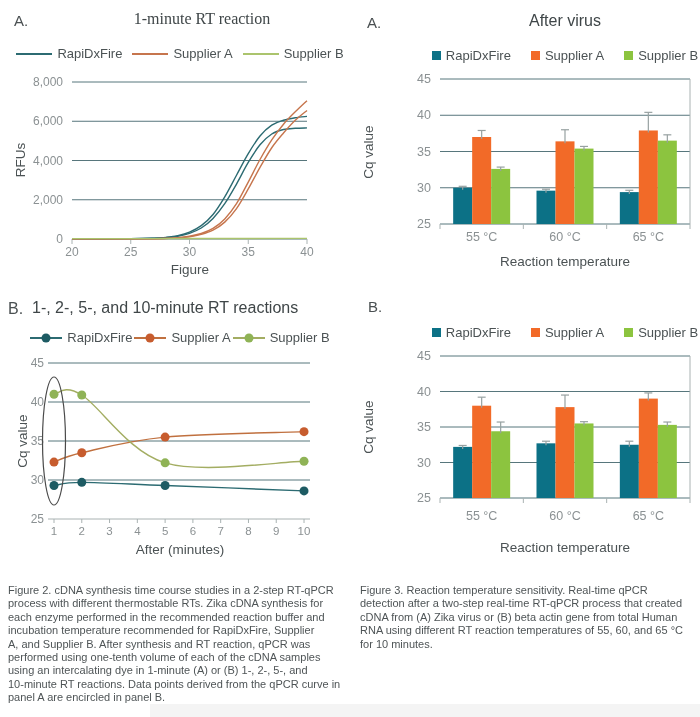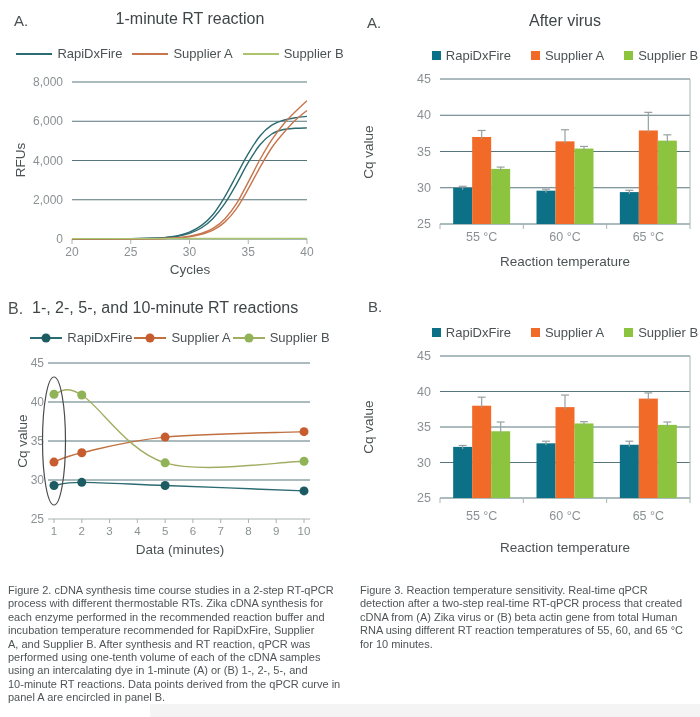--- a/index.html
+++ b/index.html
@@ -25,21 +25,21 @@
   .caption{position:absolute;font-size:11px;line-height:13.4px;color:#4e5456;white-space:pre;}
   .artifact-band{position:absolute;background:#f4f4f4;}
 </style>
 </head>
 <body>
 
 <div class="page">
 
   <section class="panel" style="left:0;top:0;width:350px;height:290px;">
     <span class="panel-label" style="left:14px;top:12px;">A.</span>
-    <div class="chart-title" style="left:40px;top:10px;width:300px;">1-minute RT reaction</div>
+    <div class="chart-title" style="left:52px;top:10px;width:300px;font-family:Liberation Serif, serif;">1-minute RT reaction</div>
     <div class="legend" style="left:30px;top:46px;width:300px;gap:10px;">
         <span class="legend-item" style="gap: 5px;">
           <span class="sw-line" style="background: rgb(44, 107, 114);"></span>
           <span class="legend-label">RapiDxFire</span>
         </span>
         <span class="legend-item" style="gap: 5px;">
           <span class="sw-line" style="background: rgb(198, 117, 77);"></span>
           <span class="legend-label">Supplier A</span>
         </span>
         <span class="legend-item" style="gap: 5px;">
@@ -68,21 +68,21 @@
         <text x="248.25" y="256" font-size="12" text-anchor="middle" class="ticktxt">35</text>
         <line x1="307" y1="239" x2="307" y2="244" stroke="#a9b2b2" stroke-width="1"></line>
         <text x="307" y="256" font-size="12" text-anchor="middle" class="ticktxt">40</text>
         <path d="M72 238.705625 C81.79166666666667 238.68927083333332 117.04166666666667 238.705625 130.75 238.6075 C144.45833333333334 238.50937499999998 148.375 238.32947916666666 154.25 238.116875 C160.125 237.90427083333333 162.08333333333334 237.74072916666665 166 237.331875 C169.91666666666666 236.92302083333334 173.83333333333334 236.53052083333333 177.75 235.66375 C181.66666666666666 234.79697916666666 185.58333333333334 233.799375 189.5 232.13125 C193.41666666666666 230.463125 197.33333333333334 228.59875 201.25 225.655 C205.16666666666666 222.71125 209.08333333333334 219.276875 213 214.46875 C216.91666666666666 209.660625 220.83333333333334 203.34791666666666 224.75 196.80625 C228.66666666666666 190.26458333333335 232.58333333333334 182.41458333333333 236.5 175.21875 C240.41666666666666 168.02291666666667 244.33333333333334 160.17291666666665 248.25 153.63125 C252.16666666666666 147.08958333333334 256.0833333333333 140.71145833333333 260 135.96875 C263.9166666666667 131.22604166666667 267.8333333333333 127.79166666666666 271.75 125.175 C275.6666666666667 122.55833333333334 279.5833333333333 121.51166666666666 283.5 120.26875 C287.4166666666667 119.02583333333334 291.3333333333333 118.37166666666667 295.25 117.7175 C299.1666666666667 117.06333333333333 305.0416666666667 116.57270833333334 307 116.34375" fill="none" stroke="#2c6b72" stroke-width="1.4"></path>
         <path d="M72 238.705625 C81.79166666666667 238.6958125 117.04166666666667 238.72197916666667 130.75 238.64675 C144.45833333333334 238.57152083333332 148.375 238.42433333333335 154.25 238.25425 C160.125 238.08416666666668 162.08333333333334 237.959875 166 237.62625 C169.91666666666666 237.292625 173.83333333333334 236.97208333333333 177.75 236.2525 C181.66666666666666 235.53291666666667 185.58333333333334 234.6825 189.5 233.30875 C193.41666666666666 231.935 197.33333333333334 230.49583333333334 201.25 228.01 C205.16666666666666 225.52416666666664 209.08333333333334 222.44958333333335 213 218.39375 C216.91666666666666 214.33791666666667 220.83333333333334 209.39895833333335 224.75 203.675 C228.66666666666666 197.95104166666667 232.58333333333334 190.91875000000002 236.5 184.05 C240.41666666666666 177.18125 244.33333333333334 169.00416666666666 248.25 162.4625 C252.16666666666666 155.92083333333335 256.0833333333333 149.54270833333334 260 144.8 C263.9166666666667 140.05729166666669 267.8333333333333 136.5575 271.75 134.00625 C275.6666666666667 131.45499999999998 279.5833333333333 130.44104166666668 283.5 129.4925 C287.4166666666667 128.54395833333334 291.3333333333333 128.57666666666665 295.25 128.315 C299.1666666666667 128.05333333333334 305.0416666666667 127.98791666666666 307 127.9225" fill="none" stroke="#2c6b72" stroke-width="1.4"></path>
         <path d="M72 238.843 C83.75 238.82991666666666 126.83333333333333 238.83645833333333 142.5 238.7645 C158.16666666666666 238.69254166666667 160.125 238.58460416666665 166 238.41125 C171.875 238.23789583333334 173.83333333333334 238.08416666666668 177.75 237.724375 C181.66666666666666 237.36458333333334 185.58333333333334 236.95572916666666 189.5 236.2525 C193.41666666666666 235.54927083333334 197.33333333333334 234.81333333333333 201.25 233.505 C205.16666666666666 232.19666666666666 209.08333333333334 230.82291666666666 213 228.4025 C216.91666666666666 225.98208333333335 220.83333333333334 223.10375000000002 224.75 218.98250000000002 C228.66666666666666 214.86125 232.58333333333334 209.82416666666668 236.5 203.675 C240.41666666666666 197.52583333333334 244.33333333333334 189.446875 248.25 182.0875 C252.16666666666666 174.728125 256.0833333333333 166.55104166666666 260 159.51875 C263.9166666666667 152.48645833333336 267.8333333333333 145.78125 271.75 139.89375 C275.6666666666667 134.00625000000002 279.5833333333333 128.87104166666666 283.5 124.19375 C287.4166666666667 119.51645833333333 291.3333333333333 115.755 295.25 111.83 C299.1666666666667 107.905 305.0416666666667 102.508125 307 100.64375000000001" fill="none" stroke="#c6754d" stroke-width="1.4"></path>
         <path d="M72 238.843 C83.75 238.83645833333333 126.83333333333333 238.85935416666666 142.5 238.80375 C158.16666666666666 238.74814583333335 160.125 238.6565625 166 238.509375 C171.875 238.3621875 173.83333333333334 238.215 177.75 237.920625 C181.66666666666666 237.62625 185.58333333333334 237.331875 189.5 236.743125 C193.41666666666666 236.154375 197.33333333333334 235.48385416666667 201.25 234.388125 C205.16666666666666 233.29239583333333 209.08333333333334 232.21302083333333 213 230.16875 C216.91666666666666 228.12447916666665 220.83333333333334 225.72041666666667 224.75 222.1225 C228.66666666666666 218.52458333333334 232.58333333333334 214.10895833333333 236.5 208.58125 C240.41666666666666 203.0535416666667 244.33333333333334 195.82500000000002 248.25 188.95625 C252.16666666666666 182.0875 256.0833333333333 174.2375 260 167.36875 C263.9166666666667 160.5 267.8333333333333 153.46770833333335 271.75 147.74375 C275.6666666666667 142.01979166666666 279.5833333333333 137.60416666666669 283.5 133.025 C287.4166666666667 128.44583333333333 291.3333333333333 124.03020833333333 295.25 120.26875 C299.1666666666667 116.50729166666666 305.0416666666667 112.09166666666667 307 110.45625000000001" fill="none" stroke="#c6754d" stroke-width="1.4"></path>
         <path d="M72 238.64675 C91.58333333333333 238.63366666666667 150.33333333333334 238.61404166666668 189.5 238.56825 C228.66666666666666 238.52245833333333 287.4166666666667 238.40470833333336 307 238.372" fill="none" stroke="#abc46d" stroke-width="1.4"></path>
       </svg>
     <div class="axis-label vert" style="left:20px;top:160px;">RFUs</div>
-    <div class="axis-label" style="left:90px;top:262px;width:200px;">Cycles</div>
+    <div class="axis-label" style="left:90px;top:262px;width:200px;">Figure</div>
   </section>
 
   <section class="panel" style="left:350px;top:0;width:350px;height:290px;">
     <span class="panel-label" style="left:17px;top:14px;">A.</span>
     <div class="chart-title" style="left:90px;top:12px;width:250px;">After virus</div>
     <div class="legend" style="left:80px;top:48px;width:270px;gap:20px;">
         <span class="legend-item" style="gap: 5px;">
           <span class="sw-sq" style="background: rgb(12, 113, 134);"></span>
           <span class="legend-label">RapiDxFire</span>
         </span>
@@ -211,21 +211,21 @@
         <circle cx="165.12" cy="147.10000000000002" r="4.5" fill="#c75c2e"></circle>
         <circle cx="304.02" cy="141.64" r="4.5" fill="#c75c2e"></circle>
         <path d="M54 104.2 C58.63 104.33000000000001 63.260000000000005 93.54000000000002 81.78 104.98000000000002 C100.3 116.42000000000002 128.08 161.78999999999996 165.12 172.83999999999997 C202.16 183.89 280.87 171.54000000000002 304.02 171.28000000000003" fill="none" stroke="#a3ad62" stroke-width="1.4"></path>
         <circle cx="54" cy="104.2" r="4.5" fill="#8fb356"></circle>
         <circle cx="81.78" cy="104.98000000000002" r="4.5" fill="#8fb356"></circle>
         <circle cx="165.12" cy="172.83999999999997" r="4.5" fill="#8fb356"></circle>
         <circle cx="304.02" cy="171.28000000000003" r="4.5" fill="#8fb356"></circle>
         <ellipse cx="54" cy="151" rx="11.5" ry="64" fill="none" stroke="#4a4a4a" stroke-width="1.2"></ellipse>
       </svg>
     <div class="axis-label vert" style="left:22px;top:151px;">Cq value</div>
-    <div class="axis-label" style="left:80px;top:252px;width:200px;">Data (minutes)</div>
+    <div class="axis-label" style="left:80px;top:252px;width:200px;">After (minutes)</div>
   </section>
 
   <section class="panel" style="left:350px;top:290px;width:350px;height:290px;">
     <span class="panel-label" style="left:18px;top:8px;">B.</span>
     <div class="legend" style="left:80px;top:35px;width:270px;gap:20px;">
         <span class="legend-item" style="gap: 5px;">
           <span class="sw-sq" style="background: rgb(12, 113, 134);"></span>
           <span class="legend-label">RapiDxFire</span>
         </span>
         <span class="legend-item" style="gap: 5px;">

